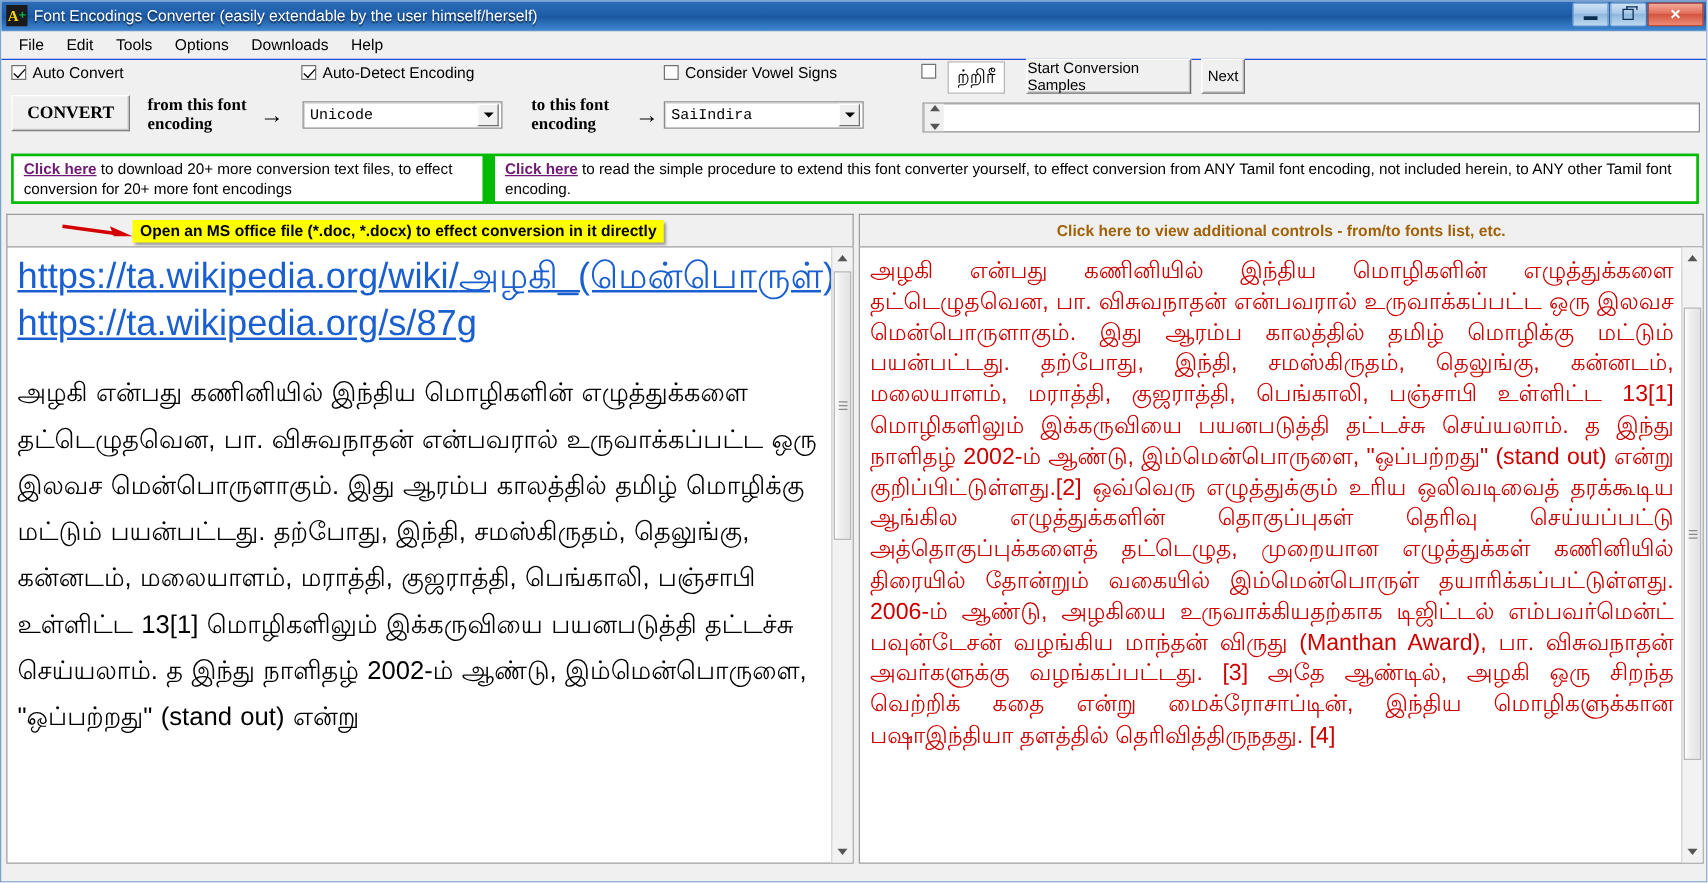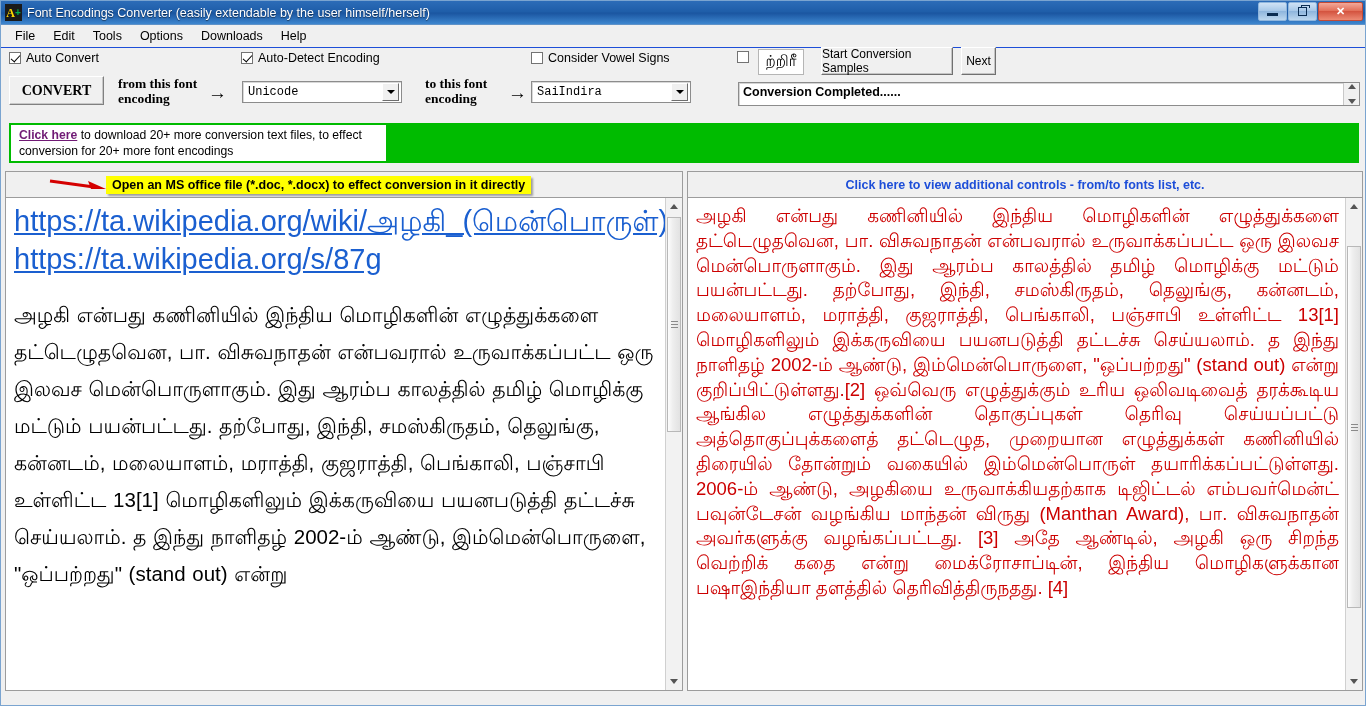--- a/index.html
+++ b/index.html
@@ -295,21 +295,21 @@
     font-family: "Liberation Sans", sans-serif;
     box-shadow: 2px 2px 2px rgba(0,0,0,0.35);
     white-space: nowrap;
   }
   .red-arrow { position: absolute; left: 42px; top: 6px; width: 60px; height: 14px; }
   .hdr-center {
     width: 100%;
     text-align: center;
     font-size: 12.5px;
     font-weight: bold;
-    color: #1d4ed8;
+    color: #a16207;
     font-family: "Liberation Sans", sans-serif;
   }
 
   
   .editor {
     position: absolute;
     top: 196px;
     height: 494px;
     border: 1px solid #9c9c9c;
     background: #ffffff;
@@ -456,30 +456,32 @@
         </div>
     </div>
 
     <div class="tamil-box" style="left:757px; top:-25px; width:46px; height:26px;">ற்றிரீ</div>
 
     <div class="btn-std" style="left:820px; top:-27px; width:132px; height:28px;">Start Conversion Samples</div>
     <div class="btn-std" style="left:960px; top:-27px; width:35px; height:28px;">Next</div>
   </div>
 
   <div class="statusbox">
-    <div class="txt">Conversion Completed......</div>
     <div class="vsb-mini">
       <span class="tri-up"></span>
       <span class="tri-dn"></span>
     </div>
   </div>
 
   <div class="greenwrap">
     <div class="gpanel left">
       <a href="#">Click here</a><span> to download 20+ more conversion text files, to effect conversion for 20+ more font encodings</span>
+    </div>
+    <div class="gpanel right">
+      <a href="#">Click here</a><span> to read the simple procedure to extend this font converter yourself, to effect conversion from ANY Tamil font encoding, not included herein, to ANY other Tamil font encoding.</span>
     </div>
   </div>
 
   <div class="hdrstrip left">
     <svg class="red-arrow" viewBox="0 0 60 14">
       <line x1="2" y1="3" x2="46" y2="9" stroke="#d40000" stroke-width="3"></line>
       <polygon points="58,11 40,3 43,11" fill="#d40000"></polygon>
     </svg>
     <div class="yellow-note">Open an MS office file (*.doc, *.docx) to effect conversion in it directly</div>
   </div>

